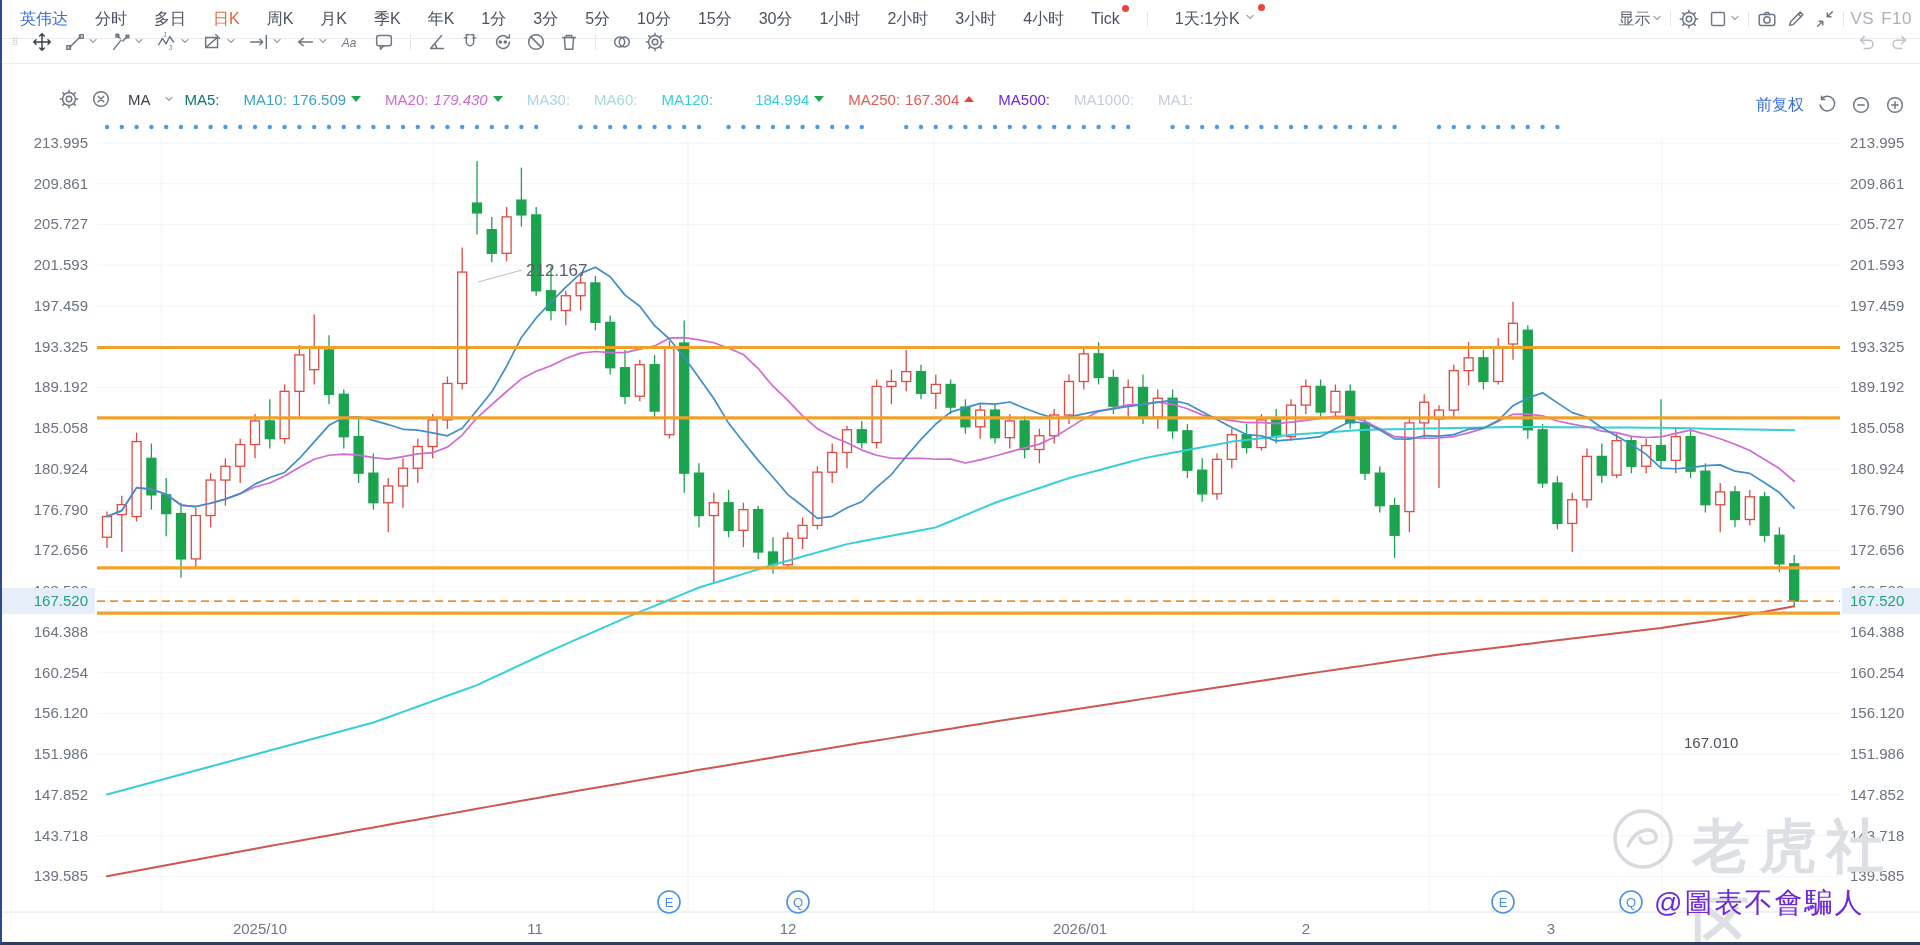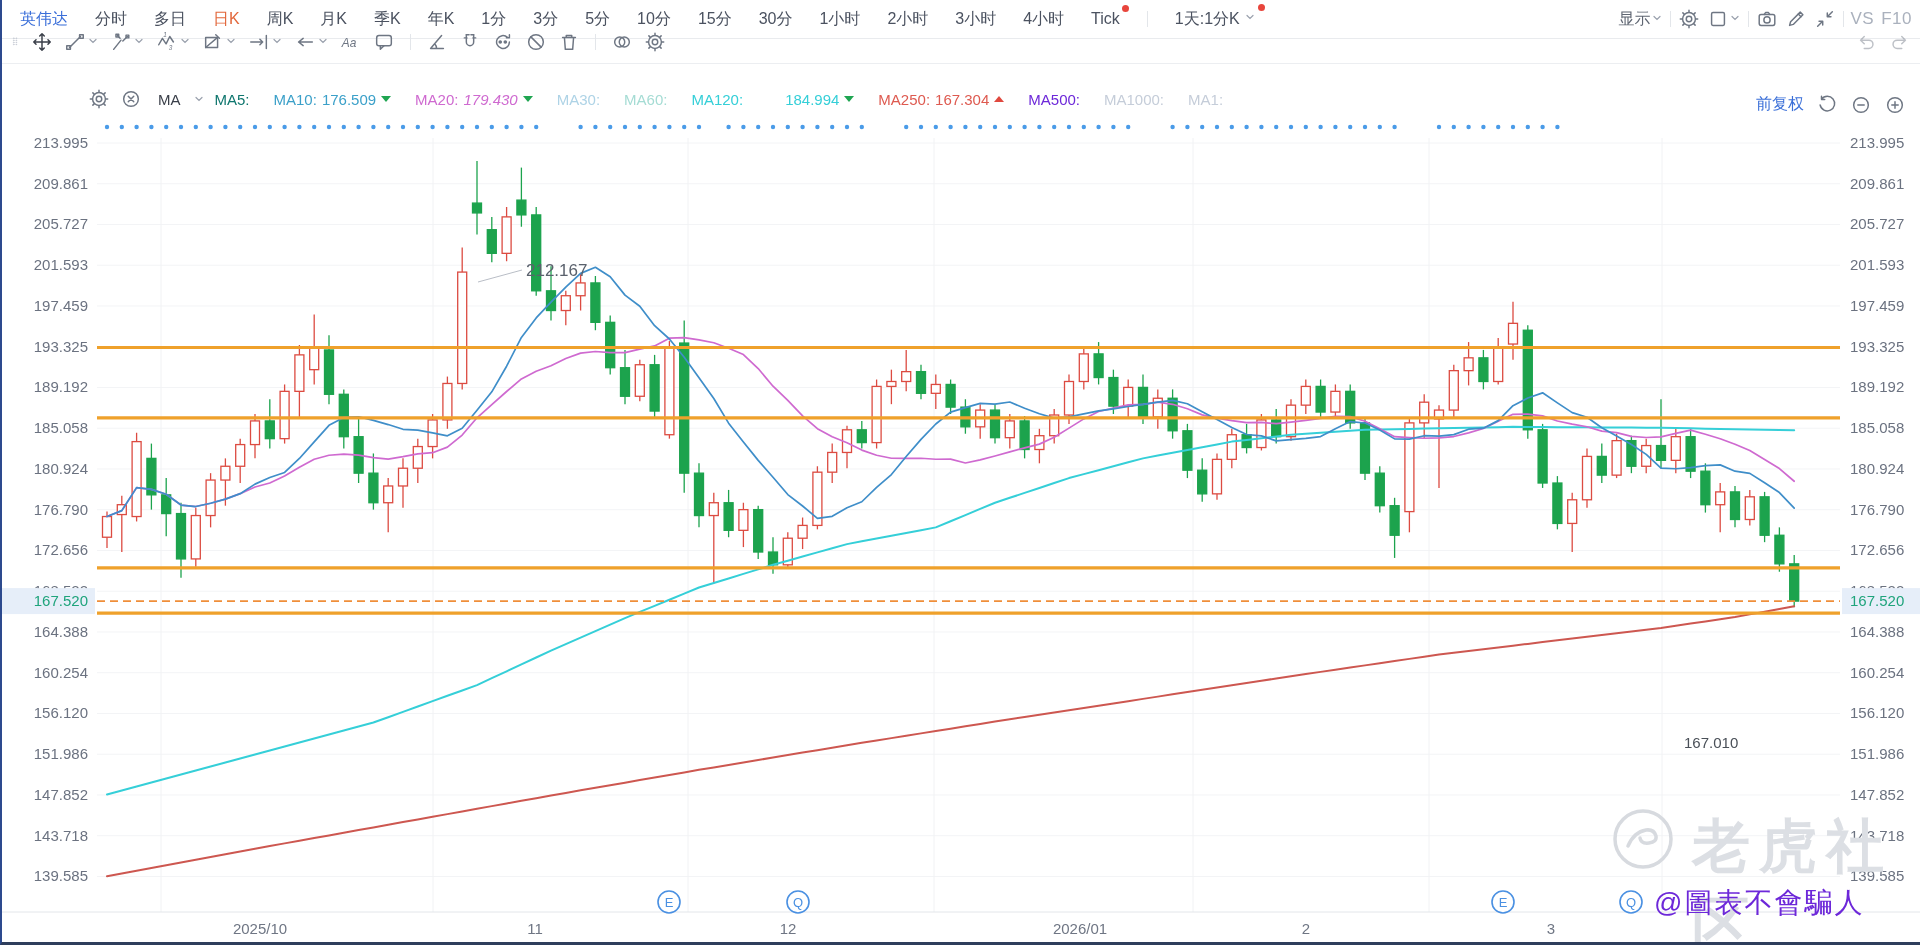--- a/index.html
+++ b/index.html
@@ -17,27 +17,27 @@
   .vdiv{width:1px;height:16px;background:#e3e6ea;}
   .tab-right{margin-left:auto;display:flex;align-items:center;gap:7px;padding-right:8px;color:#5f6672;}
   .tab-right .lbl{font-size:16px;}
   .tab-right .ghost{color:#aab1bd;font-size:17px;letter-spacing:.5px;}
   .toolbar{position:absolute;left:0;top:21px;right:0;height:42px;display:flex;align-items:center;
            gap:7px;padding-left:6px;border-bottom:1px solid #eceef1;font-style:italic;}
   .tbtn{display:flex;align-items:center;gap:1px;padding:2px;border-radius:3px;cursor:pointer;}
   .toolbar .vdiv{margin:0 6px;}
   .tb-right{margin-left:auto;display:flex;gap:10px;padding-right:10px;opacity:.45;}
   .mabar{position:absolute;left:0;top:80px;right:0;height:38px;display:flex;align-items:center;
-         gap:10px;padding-left:86px;font-size:15px;}
+         gap:10px;padding-left:56px;font-size:15px;}
   .mait{display:flex;align-items:center;gap:5px;margin-right:14px;cursor:pointer;}
   .tri{width:0;height:0;border-left:5px solid transparent;border-right:5px solid transparent;}
   .tri.down{border-top:6px solid #1fa551;}
   .tri.up{border-bottom:6px solid #e0483e;}
   .ma-title{color:#3a3f49;margin:0 2px 0 6px;}
-  .ma-right{margin-left:auto;display:flex;align-items:flex-start;gap:12px;padding-right:14px;margin-top:12px;}
+  .ma-right{margin-left:auto;display:flex;align-items:center;gap:12px;padding-right:14px;margin-top:12px;}
   .adjust{color:#3a6fd8;font-size:16px;cursor:pointer;}
   
   #chartsvg{position:absolute;left:0;top:118px;}
   .wm{position:absolute;color:#dadde2;pointer-events:none;user-select:none;}
   .wm-title{left:1690px;top:808px;font-size:58px;letter-spacing:9px;color:#dcdfe4;font-weight:bold;}
   .wm-handle{left:1652px;top:884px;font-size:28px;color:#6d28d9;letter-spacing:2px;text-align:right;}
   .wm-logo{left:1608px;top:806px;}
 </style>
 </head>
 <body>

